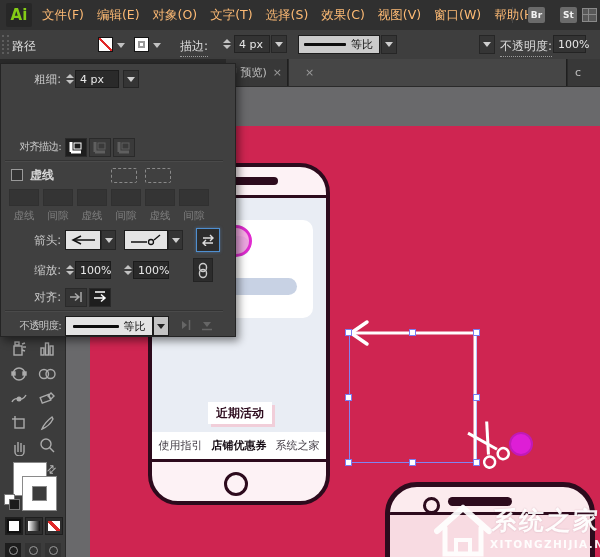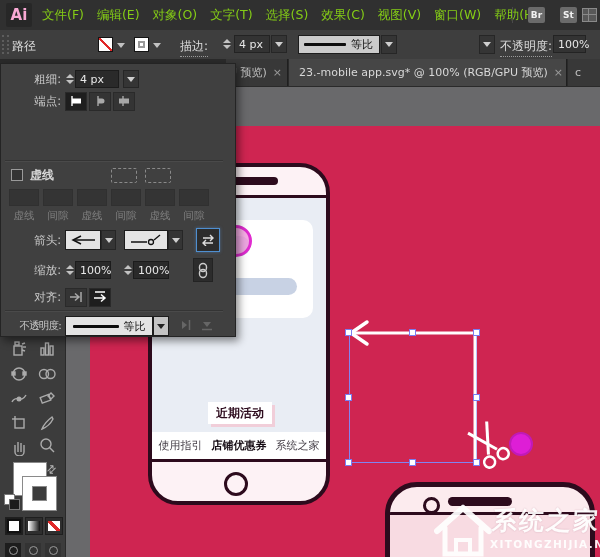--- a/index.html
+++ b/index.html
@@ -5,24 +5,24 @@
   html,body{margin:0;padding:0;background:#222;}
   .stage{position:relative;width:600px;height:557px;overflow:hidden;
          font-family:"DejaVu Sans","Liberation Sans",sans-serif;
          -webkit-font-smoothing:antialiased;background:#2f2f2f;}
   .abs{position:absolute;}
 
   
   .menubar{position:absolute;left:0;top:0;width:600px;height:30px;background:#303030;
            border-bottom:1px solid #1e1e1e;display:flex;align-items:center;}
   .ai-logo{position:absolute;left:6px;top:3px;width:26px;height:24px;background:#272727;
-           color:#f9a8d4;font-weight:bold;font-size:15px;display:flex;align-items:center;
+           color:#84cc16;font-weight:bold;font-size:15px;display:flex;align-items:center;
            justify-content:center;border-radius:2px;}
   .menuitems{position:absolute;left:40px;top:0;height:30px;display:flex;gap:9px;align-items:center;}
-  .menuitem{color:#84cc16;font-size:12.5px;white-space:nowrap;padding:0 2px;}
+  .menuitem{color:#fdba74;font-size:12.5px;white-space:nowrap;padding:0 2px;}
   .mb-sep{position:absolute;left:512px;top:7px;width:1px;height:16px;background:#4a4a4a;}
   .mb-btn{position:absolute;top:7px;width:17px;height:16px;background:#6b6b6b;color:#f2f2f2;
           font-size:9px;font-weight:bold;display:flex;align-items:center;justify-content:center;
           border-radius:2px;}
   .mb-win{position:absolute;left:582px;top:8px;width:15px;height:14px;background:#585858;
           border:1px solid #8a8a8a;box-sizing:border-box;}
   .mb-win:before{content:"";position:absolute;left:5px;top:0;width:1px;height:12px;background:#8a8a8a;}
   .mb-win:after{content:"";position:absolute;left:0;top:5px;width:13px;height:1px;background:#8a8a8a;}
 
   
@@ -220,21 +220,20 @@
     <span class="cb-label dotted-u" style="left:500px;">不透明度:</span>
     <div class="valbox" style="left:553px;top:5px;width:33px;">100%</div>
   </div>
 
   <div class="tabbar">
     <div class="tab" style="left:226px;width:62px;background:#383838;justify-content:flex-end;padding-right:5px;">
       <span class="t">GB/GPU 预览)</span>
       <span class="x">×</span>
     </div>
     <div class="tab" style="left:289px;width:278px;background:#464646;padding-left:10px;">
-      <span class="t" style="color:#d8d8d8;">23.-mobile app.svg* @ 100% (RGB/GPU 预览)</span>
       <span class="x">×</span>
     </div>
     <div class="tab" style="left:568px;width:32px;background:#383838;padding-left:7px;border-right:none;">
       <span class="t">c</span>
     </div>
   </div>
 
   <div class="workspace">
     <div class="artboard"></div>
 
@@ -398,43 +397,43 @@
       <span class="pstep" style="margin-left:4px;">
           <i class="up"></i>
           <i class="dn"></i>
         </span>
       <span class="pval" style="width:44px;">4 px</span>
       <span class="chevbox" style="position:static;width:16px;height:18px;margin-left:4px;">
           <b></b>
         </span>
     </div>
 
-    <div class="prow" style="top:27px;">
-      <span class="plabel">端点:</span>
+
+
+    <div class="prow" style="top:73px;">
+      <span class="plabel tight">对齐描边:</span>
       <span class="pbtn sel" style="margin-left:4px;">
         <svg width="16" height="14">
-            <line x1="4" y1="2" x2="4" y2="12" stroke-width="1.4"></line>
-            <rect x="4" y="4.5" width="9" height="5" fill="currentColor" stroke="none"></rect>
-          </svg>
-      </span>
-      <span class="pbtn" style="margin-left:2px;">
+            <path d="M3,12 H13 M3,12 V2" stroke-width="3"></path>
+            <rect x="6" y="3" width="7" height="6" stroke-width="1"></rect>
+          </svg>
+      </span>
+      <span class="pbtn dis" style="margin-left:2px;">
         <svg width="16" height="14">
-            <line x1="6" y1="2" x2="6" y2="12" stroke-width="1.4"></line>
-            <path d="M6,4.5 h4 a2.5,2.5 0 1 1 0,5 h-4 z" fill="currentColor" stroke="none"></path>
-          </svg>
-      </span>
-      <span class="pbtn" style="margin-left:2px;">
+            <path d="M3,12 H13 M3,12 V2" stroke-width="3"></path>
+            <rect x="6" y="3" width="7" height="6" stroke-width="1"></rect>
+          </svg>
+      </span>
+      <span class="pbtn dis" style="margin-left:2px;">
         <svg width="16" height="14">
-            <line x1="7" y1="2" x2="7" y2="12" stroke-width="1.4"></line>
-            <rect x="3" y="4.5" width="10" height="5" fill="currentColor" stroke="none"></rect>
-          </svg>
-      </span>
-    </div>
-
-
+            <path d="M3,12 H13 M3,12 V2" stroke-width="3"></path>
+            <rect x="6" y="3" width="7" height="6" stroke-width="1"></rect>
+          </svg>
+      </span>
+    </div>
 
     <div class="psep" style="top:96px;"></div>
 
     <div class="prow" style="top:101px;">
       <span class="pchk" style="margin-left:10px;"></span>
       <span style="color:#d6d6d6;font-size:12px;font-weight:bold;margin-left:7px;">虚线</span>
       <span class="presetbtn" style="margin-left:57px;"></span>
       <span class="presetbtn" style="margin-left:8px;"></span>
     </div>
 

